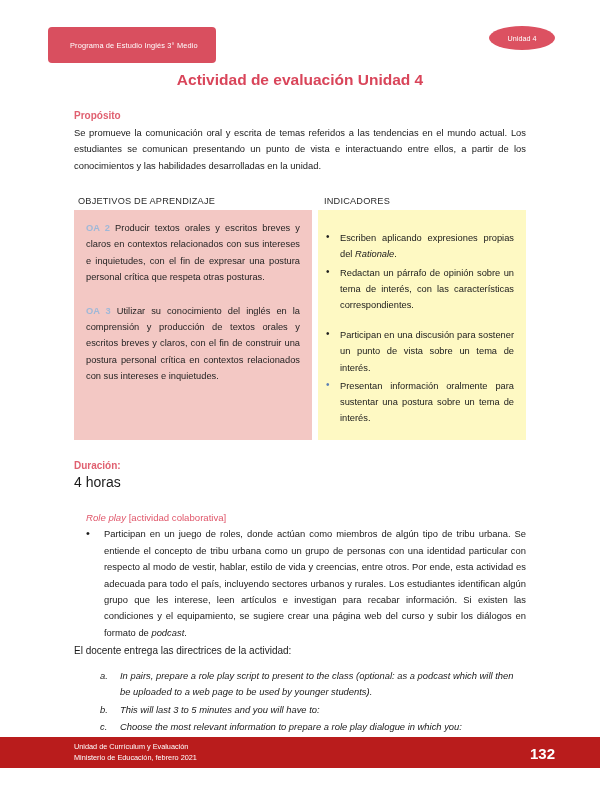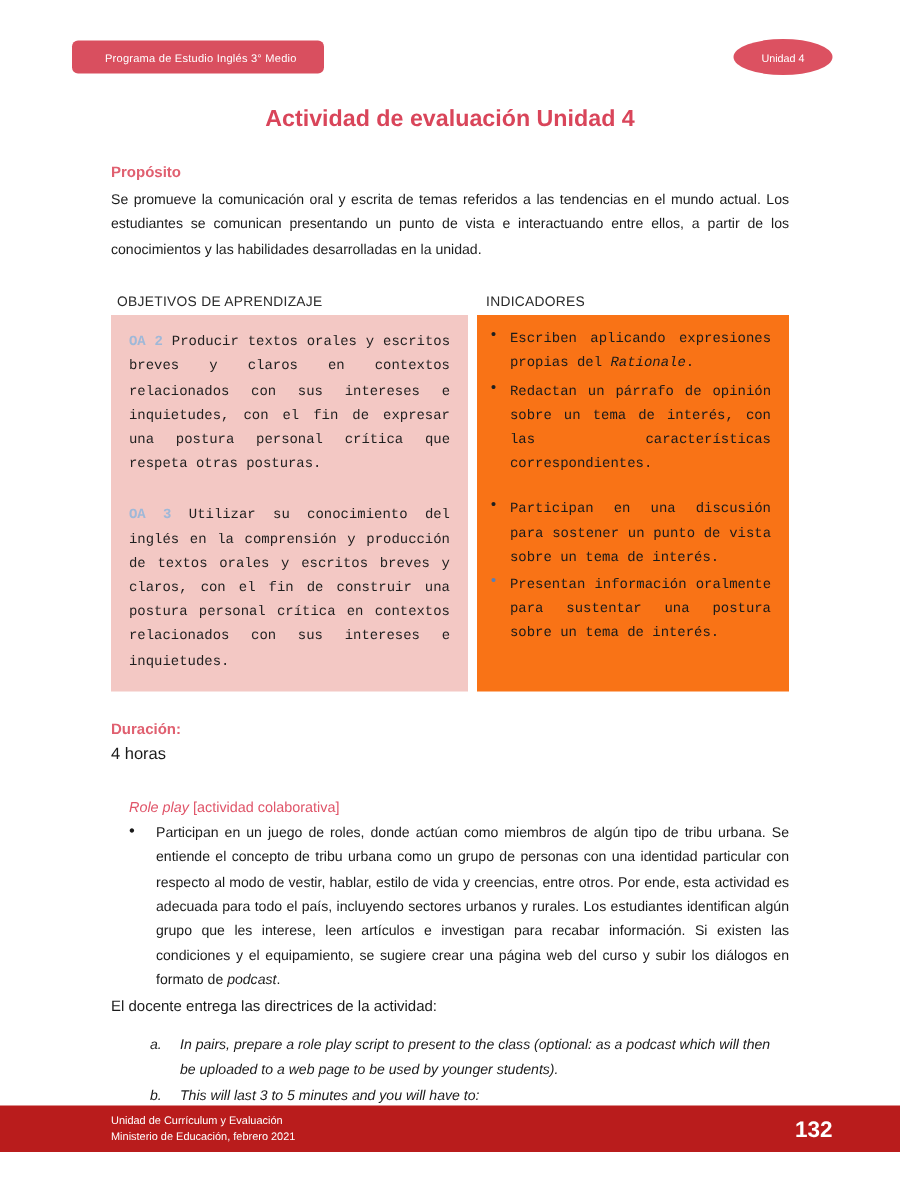--- a/index.html
+++ b/index.html
@@ -26,21 +26,21 @@
     position: absolute;
     top: 27px;
     left: 0;
     right: 0;
     height: 26px;
   }
   .program-tab {
     position: absolute;
     left: 48px;
     top: 0;
-    height: 22px;
+    height: 36px;
     padding: 0 18px 0 22px;
     background: #d94f5f;
     border-radius: 4px;
     color: #ffffff;
     font-size: 7.4px;
     letter-spacing: 0.15px;
     display: flex;
     align-items: center;
     white-space: nowrap;
   }
@@ -108,32 +108,31 @@
     color: #2b2b2b;
     letter-spacing: 0.2px;
   }
   .oa-head .col-left { width: 240px; padding-left: 4px; }
   .oa-head .col-right { flex: 1; padding-left: 6px; }
 
   .oa-body {
     display: flex;
     align-items: stretch;
     gap: 6px;
-    font-family: Liberation Mono, monospace;
   }
   .oa-col-left {
     width: 238px;
     background: #f3c8c4;
     padding: 10px 12px 12px 12px;
     box-sizing: border-box;
   }
   .oa-col-right {
     flex: 1;
-    background: #f97316;
-    padding: 8px 12px 12px 4px;
+    background: #fef9c3;
+    padding: 20px 12px 12px 4px;
     box-sizing: border-box;
   }
 
   .oa-item {
     font-size: 9.3px;
     line-height: 16.2px;
     text-align: justify;
     margin: 0 0 18px 0;
   }
   .oa-item:last-child { margin-bottom: 0; }
@@ -164,21 +163,21 @@
     top: -1px;
     font-size: 10px;
     color: #1f1f1f;
   }
   .ind-li.blue-bullet::before { color: #5b7fb5; }
   .ital { font-style: italic; }
 
   
   .duration-block { margin-top: 20px; }
   .duration-value {
-    font-size: 11px;
+    font-size: 14px;
     line-height: 15px;
     margin: 1px 0 12px 0;
   }
 
   
   .roleplay-block { margin-top: 22px; }
   .roleplay-heading {
     color: #e0566a;
     font-size: 9.6px;
     margin: 0 0 3px 0;

